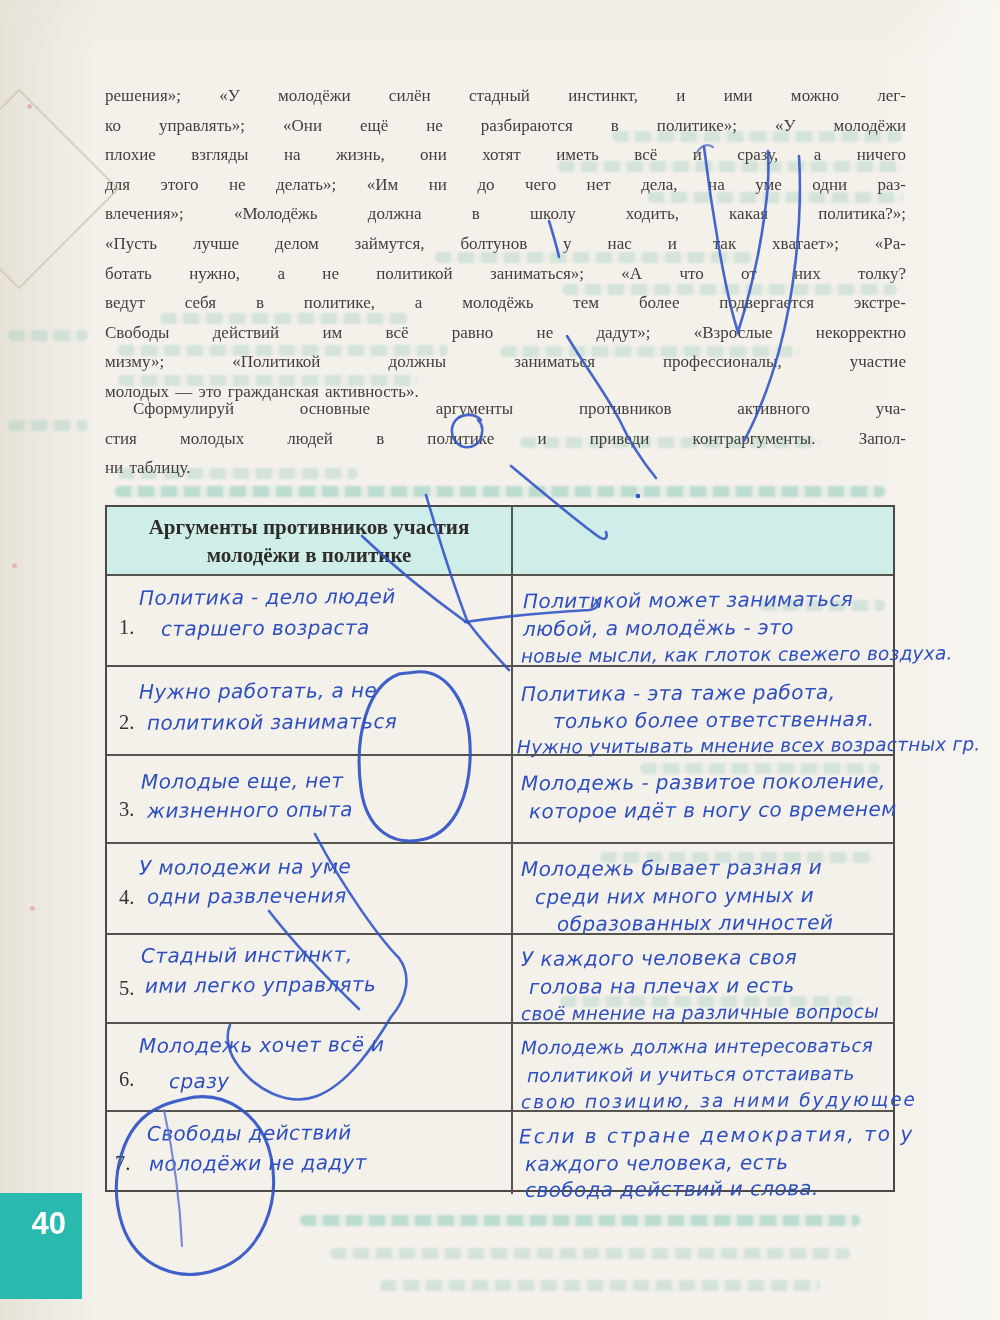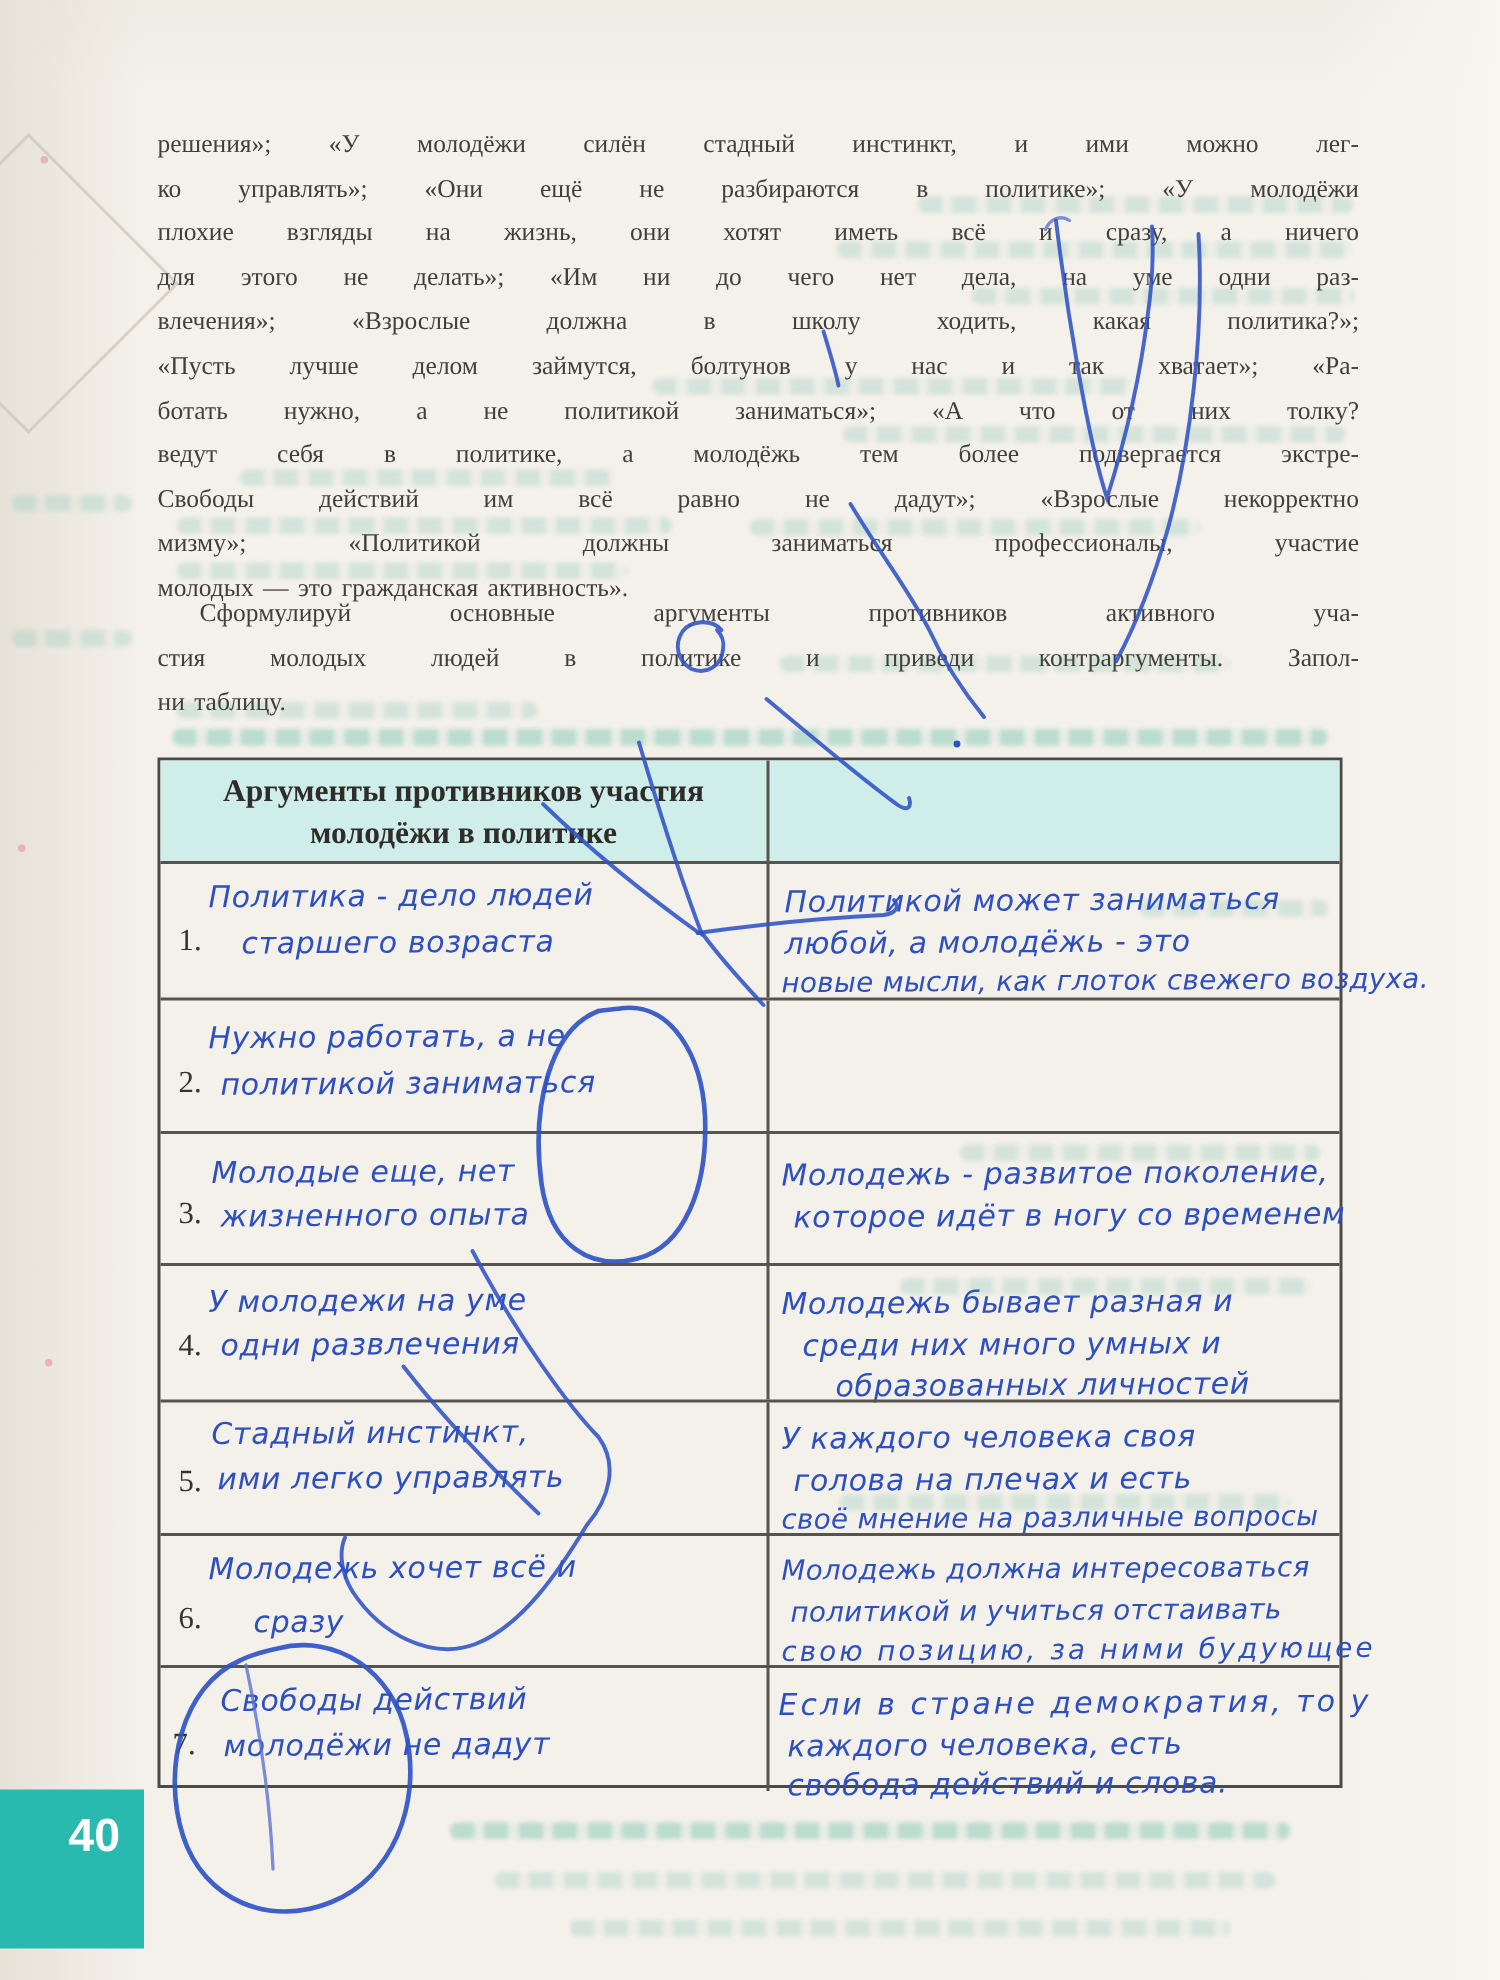--- a/index.html
+++ b/index.html
@@ -30,21 +30,21 @@
          align-items:center;color:#2e2d29;font-weight:bold;font-size:21px;line-height:28px;}
   
   .hw{position:absolute;font-family:"DejaVu Sans",sans-serif;font-style:italic;
       font-size:20px;color:#2e4fc0;white-space:nowrap;letter-spacing:.4px;
       transform:rotate(-.4deg);}
   .hw.sm{font-size:18.5px;letter-spacing:.2px;}
   .hw.wide{letter-spacing:2px;}
   .rownum{position:absolute;font-family:"Liberation Serif",serif;font-size:20.5px;
           color:#36342f;font-style:normal;}
   
-  .badge{position:absolute;left:0;top:1193px;width:96px;height:106px;background:#29b9ae;}
+  .badge{position:absolute;left:0;top:1193px;width:82px;height:106px;background:#29b9ae;}
   .badge span{position:absolute;right:16px;top:13px;color:#ffffff;
               font-family:"Liberation Sans",sans-serif;font-weight:bold;font-size:31px;}
   
   .ghost{position:absolute;height:11px;border-radius:5px;filter:blur(1.3px);
          background:repeating-linear-gradient(90deg, rgba(139,198,183,.30) 0 16px, rgba(139,198,183,.05) 16px 23px);}
   .ghost.strong{background:repeating-linear-gradient(90deg, rgba(120,195,178,.45) 0 16px, rgba(120,195,178,.10) 16px 23px);}
   .speck{position:absolute;width:5px;height:5px;border-radius:50%;background:rgba(228,118,140,.45);}
   .diamond{position:absolute;left:-52px;top:118px;width:138px;height:138px;
            border:2px solid rgba(206,199,186,.75);transform:rotate(45deg);}
   svg.ink{position:absolute;left:0;top:0;pointer-events:none;}
@@ -81,21 +81,21 @@
   <div class="ghost" style="left:380px;top:1280px;width:440px"></div>
   <div class="speck" style="left:27px;top:104px"></div>
   <div class="speck" style="left:12px;top:563px"></div>
   <div class="speck" style="left:30px;top:906px"></div>
 
   <div class="printblock" style="top:81px">
     <div class="pline">решения»; «У молодёжи силён стадный инстинкт, и ими можно лег-</div>
     <div class="pline">ко управлять»; «Они ещё не разбираются в политике»; «У молодёжи</div>
     <div class="pline">плохие взгляды на жизнь, они хотят иметь всё и сразу, а ничего</div>
     <div class="pline">для этого не делать»; «Им ни до чего нет дела, на уме одни раз-</div>
-    <div class="pline">влечения»; «Взрослые должна в школу ходить, какая политика?»;</div>
+    <div class="pline">влечения»; «Молодёжь должна в школу ходить, какая политика?»;</div>
     <div class="pline">«Пусть лучше делом займутся, болтунов у нас и так хватает»; «Ра-</div>
     <div class="pline">ботать нужно, а не политикой заниматься»; «А что от них толку?</div>
     <div class="pline">ведут себя в политике, а молодёжь тем более подвергается экстре-</div>
     <div class="pline">Свободы действий им всё равно не дадут»; «Взрослые некорректно</div>
     <div class="pline">мизму»; «Политикой должны заниматься профессионалы, участие</div>
     <div class="pline lastline">молодых — это гражданская активность».</div>
   </div>
 
   <div class="printblock" style="top:394px">
     <div class="pline indent">Сформулируй основные аргументы противников активного уча-</div>
@@ -122,20 +122,25 @@
         <div class="hw" style="left:10px;top:36px">любой, а молодёжь - это</div>
         <div class="hw sm" style="left:8px;top:64px">новые мысли, как глоток свежего воздуха.</div>
       </div>
     </div>
 
     <div class="trow" style="top:158px;height:89px">
       <div class="tcell-left">
         <span class="rownum" style="left:12px;top:44px">2.</span>
         <div class="hw" style="left:32px;top:12px">Нужно работать, а не</div>
         <div class="hw" style="left:40px;top:43px">политикой заниматься</div>
+      </div>
+      <div class="tcell-right">
+        <div class="hw" style="left:8px;top:10px">Политика - эта таже работа,</div>
+        <div class="hw" style="left:40px;top:37px">только более ответственная.</div>
+        <div class="hw sm" style="left:4px;top:64px">Нужно учитывать мнение всех возрастных гр.</div>
       </div>
     </div>
 
     <div class="trow" style="top:247px;height:88px">
       <div class="tcell-left">
         <span class="rownum" style="left:12px;top:42px">3.</span>
         <div class="hw" style="left:34px;top:13px">Молодые еще, нет</div>
         <div class="hw" style="left:40px;top:42px">жизненного опыта</div>
       </div>
       <div class="tcell-right">

